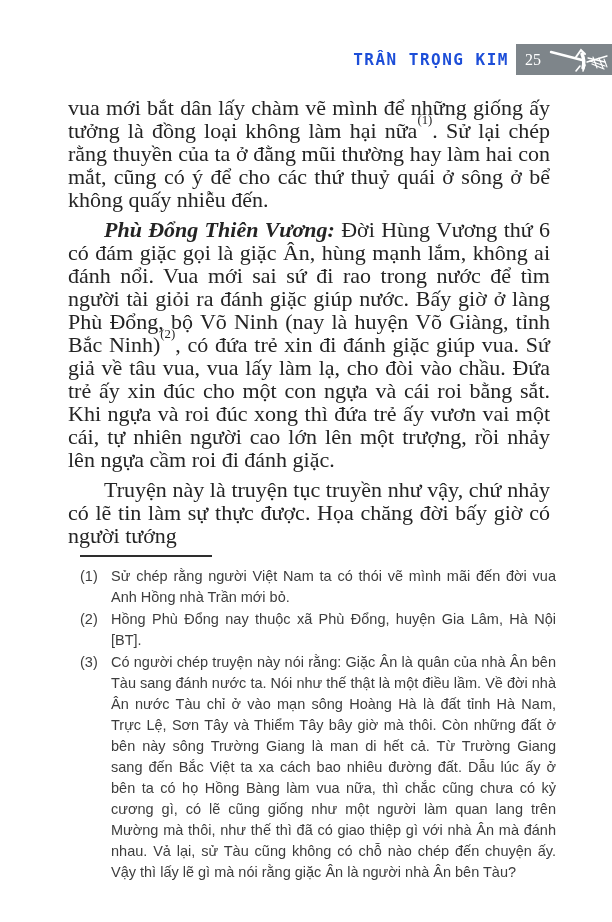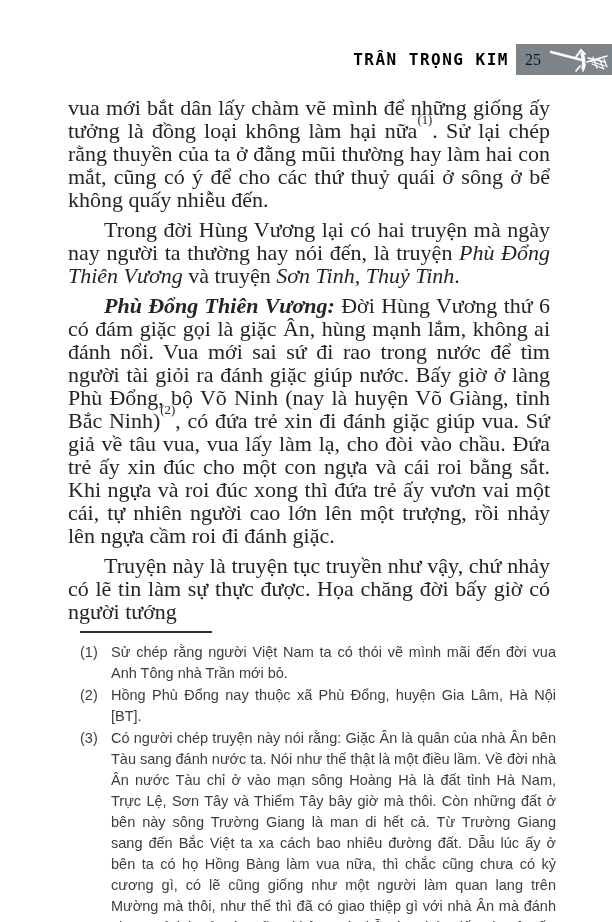--- a/index.html
+++ b/index.html
@@ -19,33 +19,33 @@
     justify-content:flex-end;
     align-items:center;
     margin-top:44px;
     height:31px;
   }
   .running-author{
     font-family:"DejaVu Sans Mono", monospace;
     font-size:16px;
     font-weight:600;
     letter-spacing:1.5px;
-    color:#000000;
+    color:#1d4ed8;
     margin-right:7px;
     white-space:nowrap;
   }
   .page-num-bar{
     width:96px;height:31px;
     background:#7e858a;
     display:flex;
     align-items:center;
     flex-shrink:0;
   }
   .page-num{
-    color:#0f172a;
+    color:#ffffff;
     font-size:16px;
     margin-left:9px;
     font-family:"Liberation Serif", serif;
   }
   .ornament{margin-left:8px;display:block;}
   
   .page-body{
     margin:21px 62px 0 68px;
     font-size:22px;
     line-height:23px;
@@ -101,35 +101,34 @@
           <path d="M44 12 l4 11 M50 13 l4 10 M55 14 l3 8" stroke-width="1.1"></path>
         </g>
       </svg>
     </div>
   </header>
 
   <main class="page-body">
 
     <p class="para no-indent"><span>vua mới bắt dân lấy chàm vẽ mình để những giống ấy tưởng là đồng loại không làm hại nữa</span><sup>(1)</sup><span>. Sử lại chép rằng thuyền của ta ở đằng mũi thường hay làm hai con mắt, cũng có ý để cho các thứ thuỷ quái ở sông ở bể không quấy nhiễu đến.</span></p>
 
-    <p class="para"><span>Trong đời Hùng Vương lại có hai truyện mà ngày nay người ta thường hay nói đến, là truyện </span><span class="story-title">Phù Đổng Thiên Vương</span><span> và truyện </span><span class="story-title">Sơn Tinh, Thuỷ Tinh</span><span>.</span></p>
 
     <p class="para"><span class="para-lead">Phù Đổng Thiên Vương:</span><span> Đời Hùng Vương thứ 6 có đám giặc gọi là giặc Ân, hùng mạnh lắm, không ai đánh nổi. Vua mới sai sứ đi rao trong nước để tìm người tài giỏi ra đánh giặc giúp nước. Bấy giờ ở làng Phù Đổng, bộ Võ Ninh (nay là huyện Võ Giàng, tỉnh Bắc Ninh)</span><sup>(2)</sup><span>, có đứa trẻ xin đi đánh giặc giúp vua. Sứ giả về tâu vua, vua lấy làm lạ, cho đòi vào chầu. Đứa trẻ ấy xin đúc cho một con ngựa và cái roi bằng sắt. Khi ngựa và roi đúc xong thì đứa trẻ ấy vươn vai một cái, tự nhiên người cao lớn lên một trượng, rồi nhảy lên ngựa cầm roi đi đánh giặc.</span></p>
 
 
     <p class="para"><span>Truyện này là truyện tục truyền như vậy, chứ nhảy có lẽ tin làm sự thực được. Họa chăng đời bấy giờ có người tướng</span></p>
 
   </main>
 
   <hr class="footnote-rule">
 
   <section class="footnotes">
     <div class="footnote">
       <span class="fn-num">(1)</span>
-      <span class="fn-text">Sử chép rằng người Việt Nam ta có thói vẽ mình mãi đến đời vua Anh Tông nhà Trần mới bỏ.</span>
+      <span class="fn-text">Sử chép rằng người Việt Nam ta có thói vẽ mình mãi đến đời vua Anh Hồng nhà Trần mới bỏ.</span>
     </div>
     <div class="footnote">
       <span class="fn-num">(2)</span>
       <span class="fn-text">Hồng Phù Đổng nay thuộc xã Phù Đổng, huyện Gia Lâm, Hà Nội [BT].</span>
     </div>
     <div class="footnote">
       <span class="fn-num">(3)</span>
       <span class="fn-text">Có người chép truyện này nói rằng: Giặc Ân là quân của nhà Ân bên Tàu sang đánh nước ta. Nói như thế thật là một điều lầm. Về đời nhà Ân nước Tàu chỉ ở vào mạn sông Hoàng Hà là đất tỉnh Hà Nam, Trực Lệ, Sơn Tây và Thiểm Tây bây giờ mà thôi. Còn những đất ở bên này sông Trường Giang là man di hết cả. Từ Trường Giang sang đến Bắc Việt ta xa cách bao nhiêu đường đất. Dẫu lúc ấy ở bên ta có họ Hồng Bàng làm vua nữa, thì chắc cũng chưa có kỷ cương gì, có lẽ cũng giống như một người làm quan lang trên Mường mà thôi, như thế thì đã có giao thiệp gì với nhà Ân mà đánh nhau. Vả lại, sử Tàu cũng không có chỗ nào chép đến chuyện ấy. Vậy thì lấy lẽ gì mà nói rằng giặc Ân là người nhà Ân bên Tàu?</span>
     </div>
   </section>

